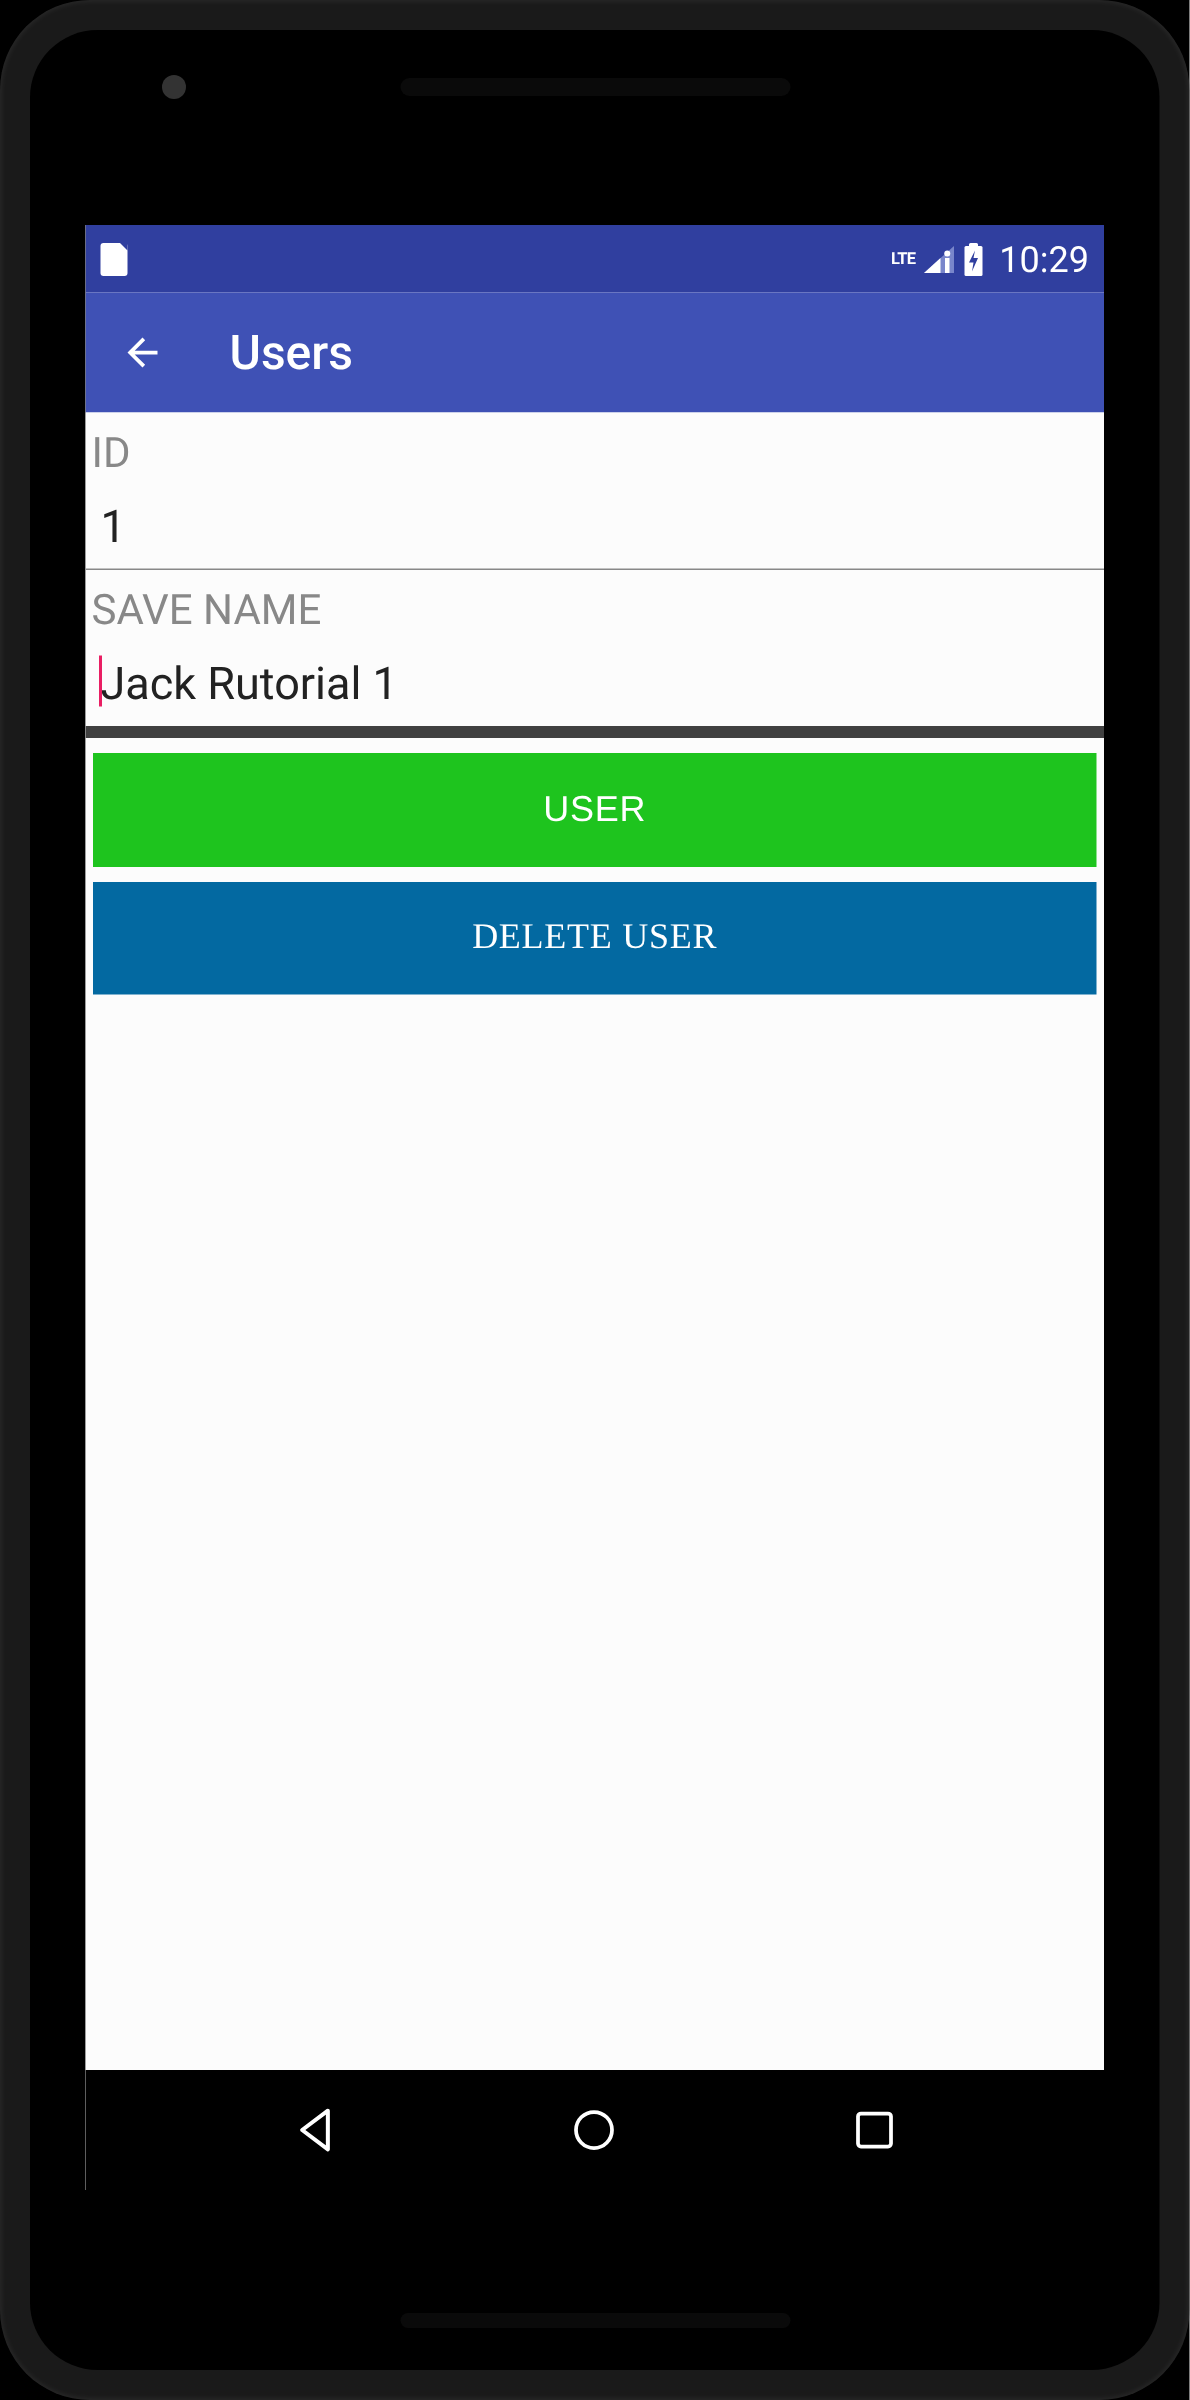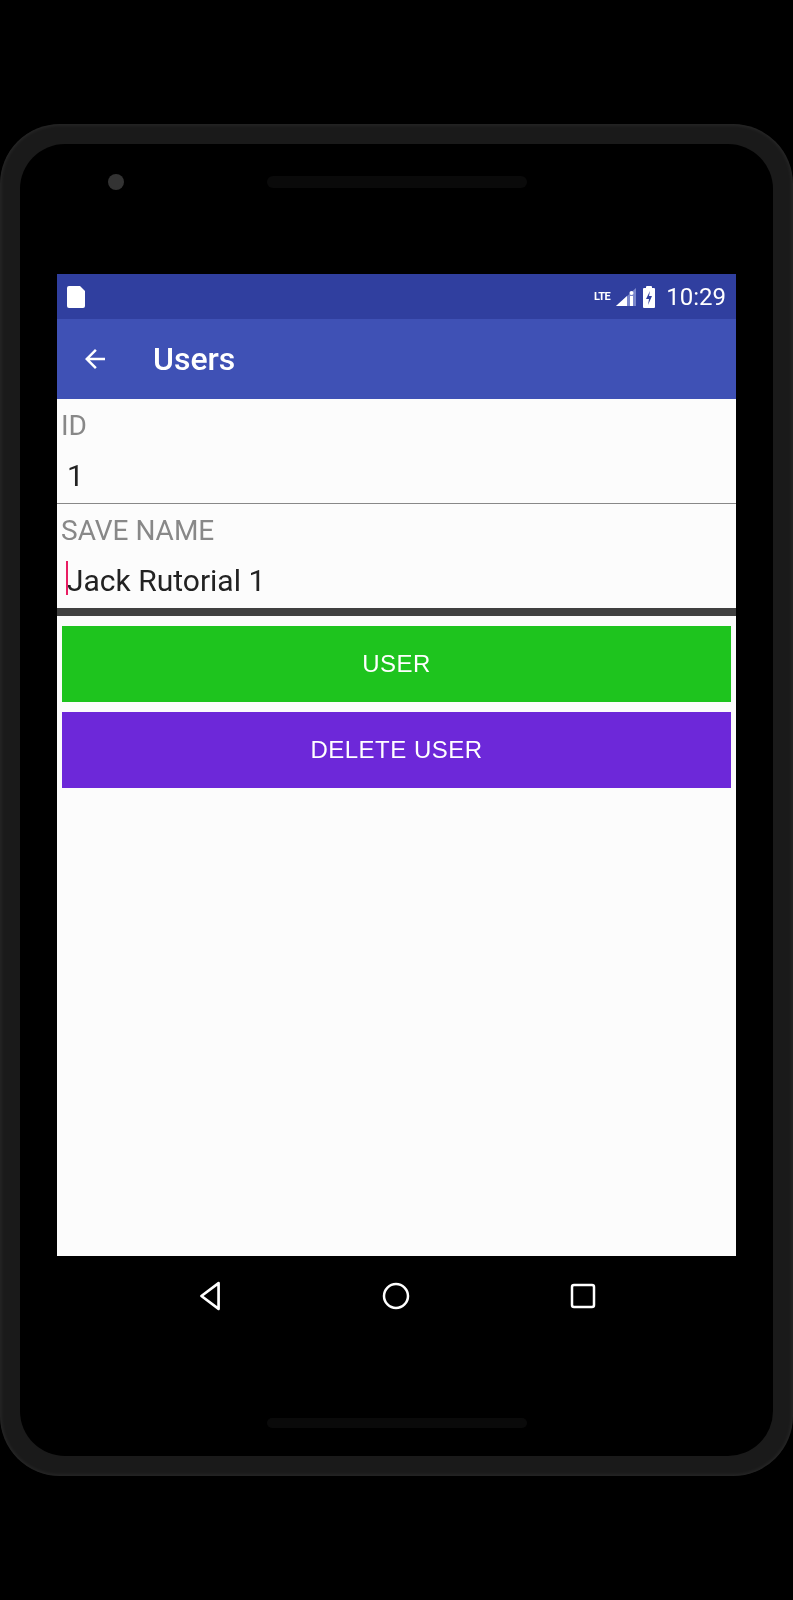--- a/index.html
+++ b/index.html
@@ -13,21 +13,21 @@
       height: 1600px;
       font-family: Roboto, Arial, sans-serif;
       background: #000;
       display: flex;
       align-items: center;
       justify-content: center;
     }
 
     .phone-frame {
       width: 793px;
-      height: 1352px;
+      height: 1600px;
       background: #1a1a1a;
       border-radius: 60px;
       padding: 20px;
       position: relative;
       box-shadow: inset 0 0 5px rgba(255,255,255,0.1);
     }
 
     .phone-inner {
       width: 100%;
       height: 100%;
@@ -216,21 +216,22 @@
       border: none;
       cursor: pointer;
       color: #fff;
     }
 
     .btn-save {
       background: #1ec41e;
     }
 
     .btn-delete {
-      background: #6d28d9;
+      background: #0369a1;
+      font-family: Liberation Serif, serif;
     }
 
     .nav-bar {
       height: 80px;
       background: #000;
       display: flex;
       align-items: center;
       justify-content: space-around;
       padding: 0 60px;
     }

